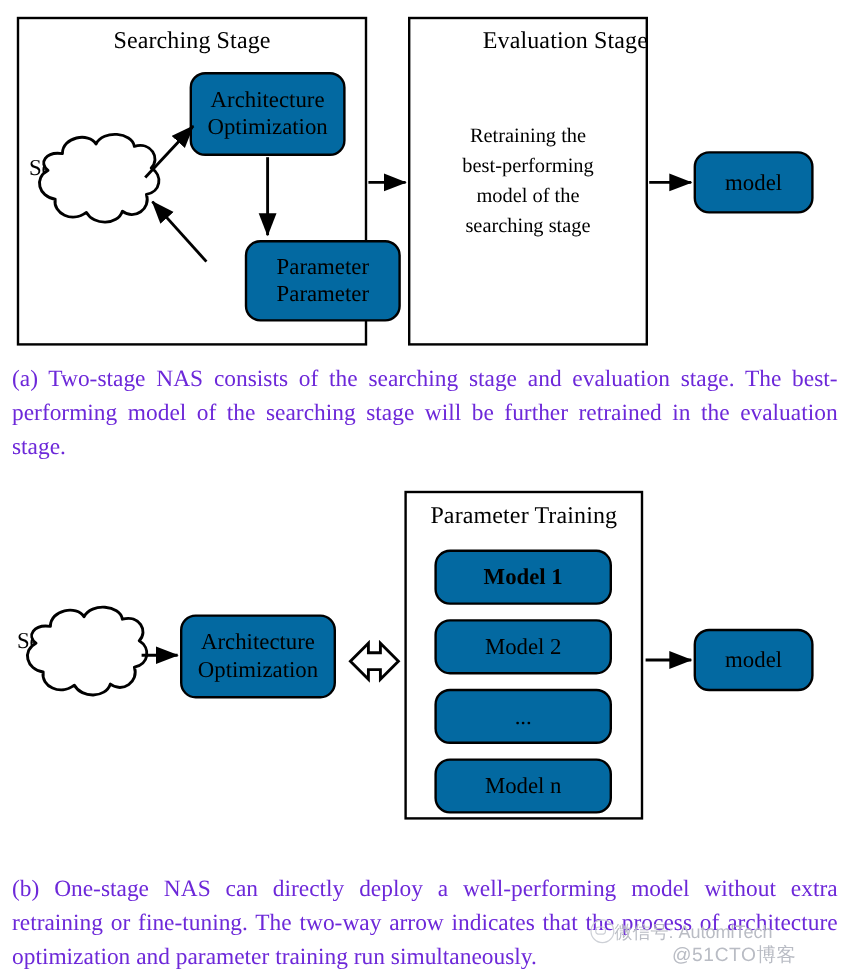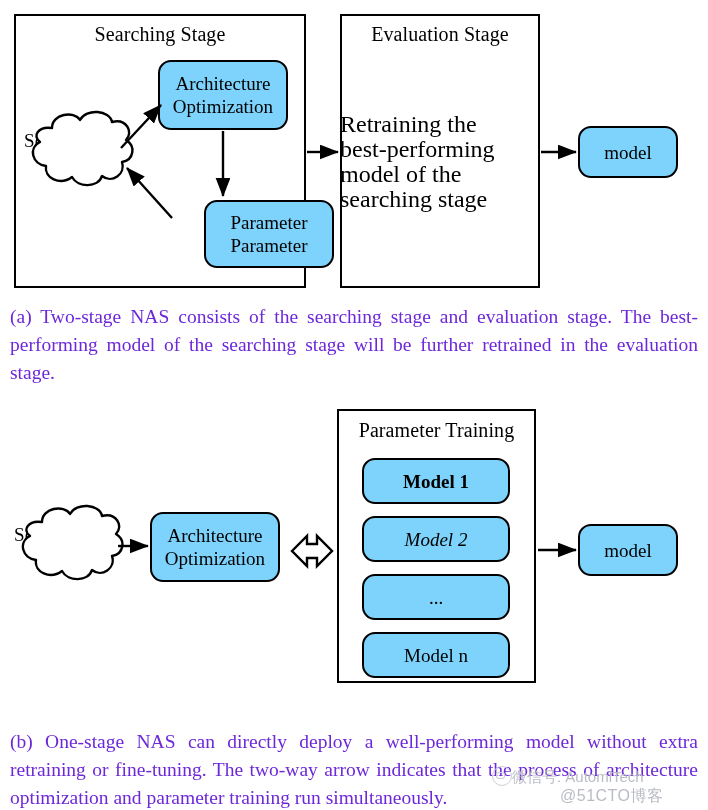--- a/index.html
+++ b/index.html
@@ -36,37 +36,36 @@
     width: 100%;
     text-align: center;
     font-size: 20px;
     line-height: 24px;
     letter-spacing: 0.1px;
   }
   .rbox {
     position: absolute;
     border: 2.2px solid #000;
     border-radius: 13px;
-    background: #7dd3fc;
+    background: #0369a1;
     box-sizing: border-box;
     display: flex;
     align-items: center;
     justify-content: center;
     text-align: center;
     font-size: 19px;
     line-height: 23px;
   }
   .rbox span { display: block; }
 
   .free-text {
     position: absolute;
-    text-align: left;
-    font-size: 24px;
+    text-align: center;
+    font-size: 17px;
     line-height: 25px;
-    margin-top: 12px;
   }
 
   
   .caption {
     position: absolute;
     font-size: 19.5px;
     line-height: 28px;
     text-align: justify;
     text-justify: inter-word;
     color: #6d28d9;
@@ -136,21 +135,21 @@
       <span>Parameter</span>
     </div>
   </div>
 
   <div class="cloud-label" style="left:22px; top:129px; width:106px;">
     <span>Search</span>
     <span>Space</span>
   </div>
 
   <div class="stage-box" style="left:340px; top:14px; width:200px; height:274px;"></div>
-  <div class="stage-title" style="left:340px; top:22px; width:200px;">Evaluation Stage</div>
+  <div class="stage-title" style="left:340px; top:22px; width:200px;text-align:right;">Evaluation Stage</div>
   <div class="free-text" style="left:340px; top:100px; width:200px;">
     <span>Retraining the</span><br>
     <span>best-performing</span><br>
     <span>model of the</span><br>
     <span>searching stage</span>
   </div>
 
   <div class="rbox" style="left:578px; top:126px; width:100px; height:52px;">
     <span>model</span>
   </div>
@@ -170,21 +169,21 @@
       <span>Optimization</span>
     </div>
   </div>
 
   <div class="stage-box" style="left:337px; top:409px; width:199px; height:274px;"></div>
   <div class="stage-title" style="left:337px; top:418px; width:199px;">Parameter Training</div>
 
   <div class="rbox" style="left:362px; top:458px; width:148px; height:46px;font-weight:bold;">
     <span>Model 1</span>
   </div>
-  <div class="rbox" style="left:362px; top:516px; width:148px; height:46px;font-style:italic;">
+  <div class="rbox" style="left:362px; top:516px; width:148px; height:46px;">
     <span>Model 2</span>
   </div>
   <div class="rbox" style="left:362px; top:574px; width:148px; height:46px;">
     <span>...</span>
   </div>
   <div class="rbox" style="left:362px; top:632px; width:148px; height:46px;">
     <span>Model n</span>
   </div>
 
   <div class="rbox" style="left:578px; top:524px; width:100px; height:52px;">

